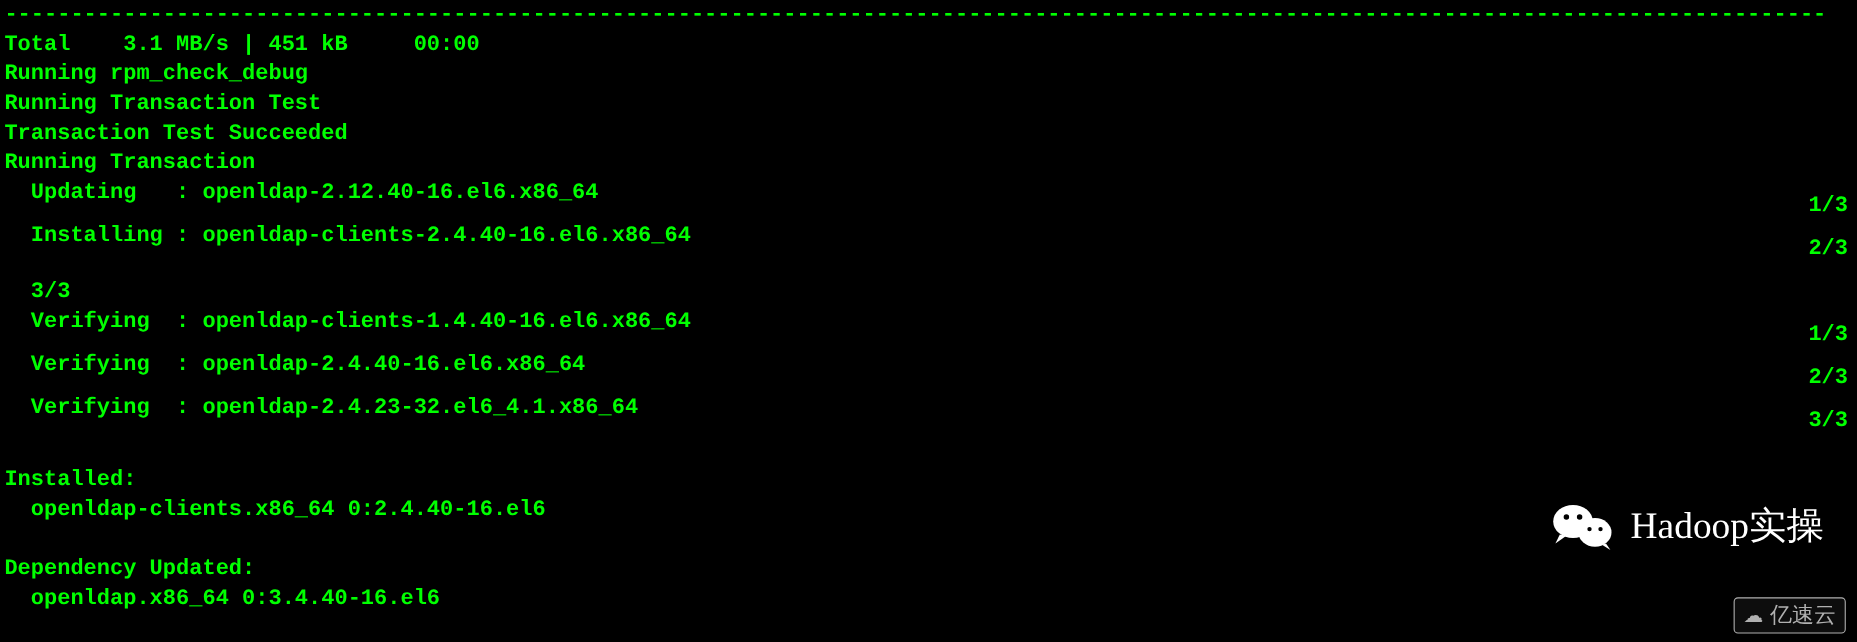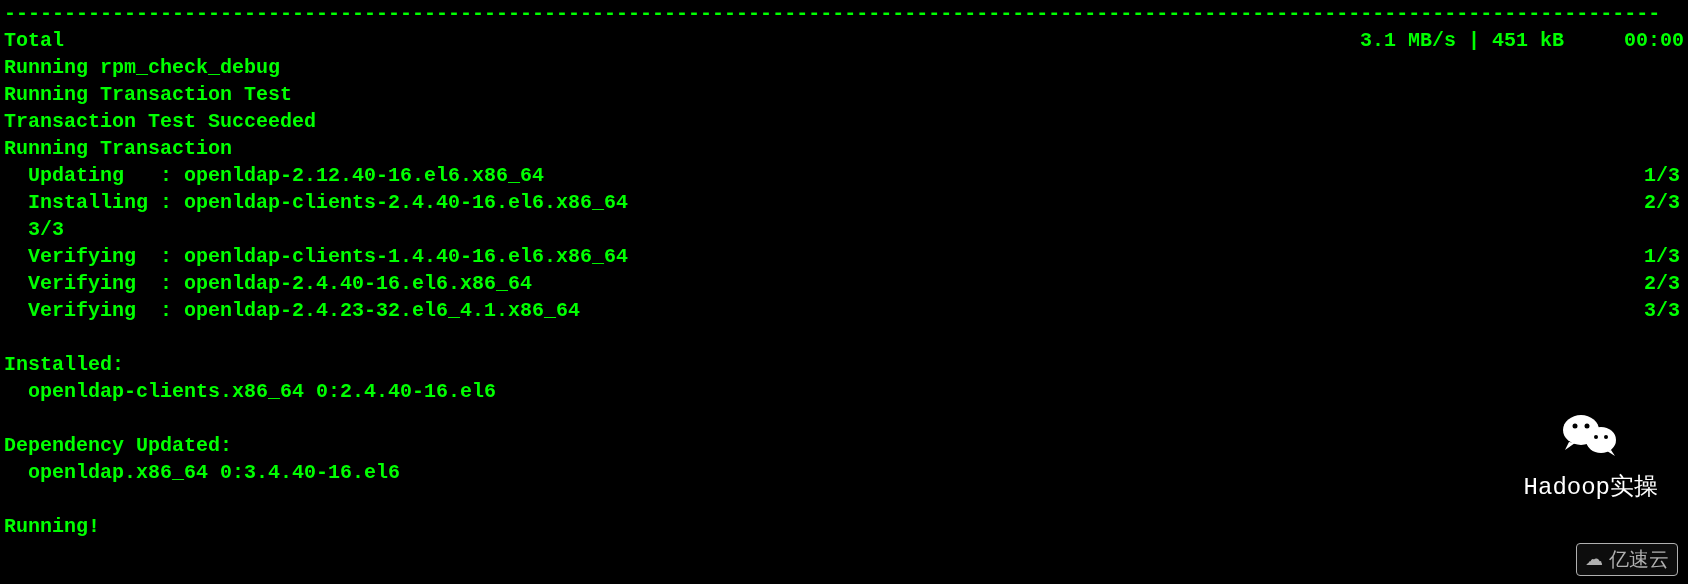--- a/index.html
+++ b/index.html
@@ -23,54 +23,54 @@
     .terminal-line {
       white-space: pre;
     }
     .separator {
       letter-spacing: 0;
       overflow: hidden;
       white-space: nowrap;
     }
     .total-line {
       display: flex;
-      justify-content: space-between;
+      gap: 48px;
     }
     .total-right {
       white-space: pre;
     }
     .transaction-line {
       display: flex;
       justify-content: space-between;
       padding-left: 24px;
     }
     .trans-left {
       white-space: pre;
     }
     .trans-count {
       padding-right: 4px;
+      margin-top: 12px;
     }
     .indent {
       padding-left: 24px;
     }
     .blank-line {
       height: 27px;
     }
     .watermark-wechat {
       position: absolute;
       bottom: 80px;
       right: 30px;
       color: #ffffff;
-      font-family: Liberation Mono, monospace;
-      font-size: 24px;
+      font-family: Liberation Serif, serif;
+      font-size: 34px;
       font-weight: normal;
       display: flex;
       align-items: center;
       gap: 12px;
-      flex-direction: column;
     }
     .wechat-icon {
       width: 60px;
       height: 50px;
       position: relative;
     }
     .wechat-icon svg {
       width: 60px;
       height: 50px;
     }

